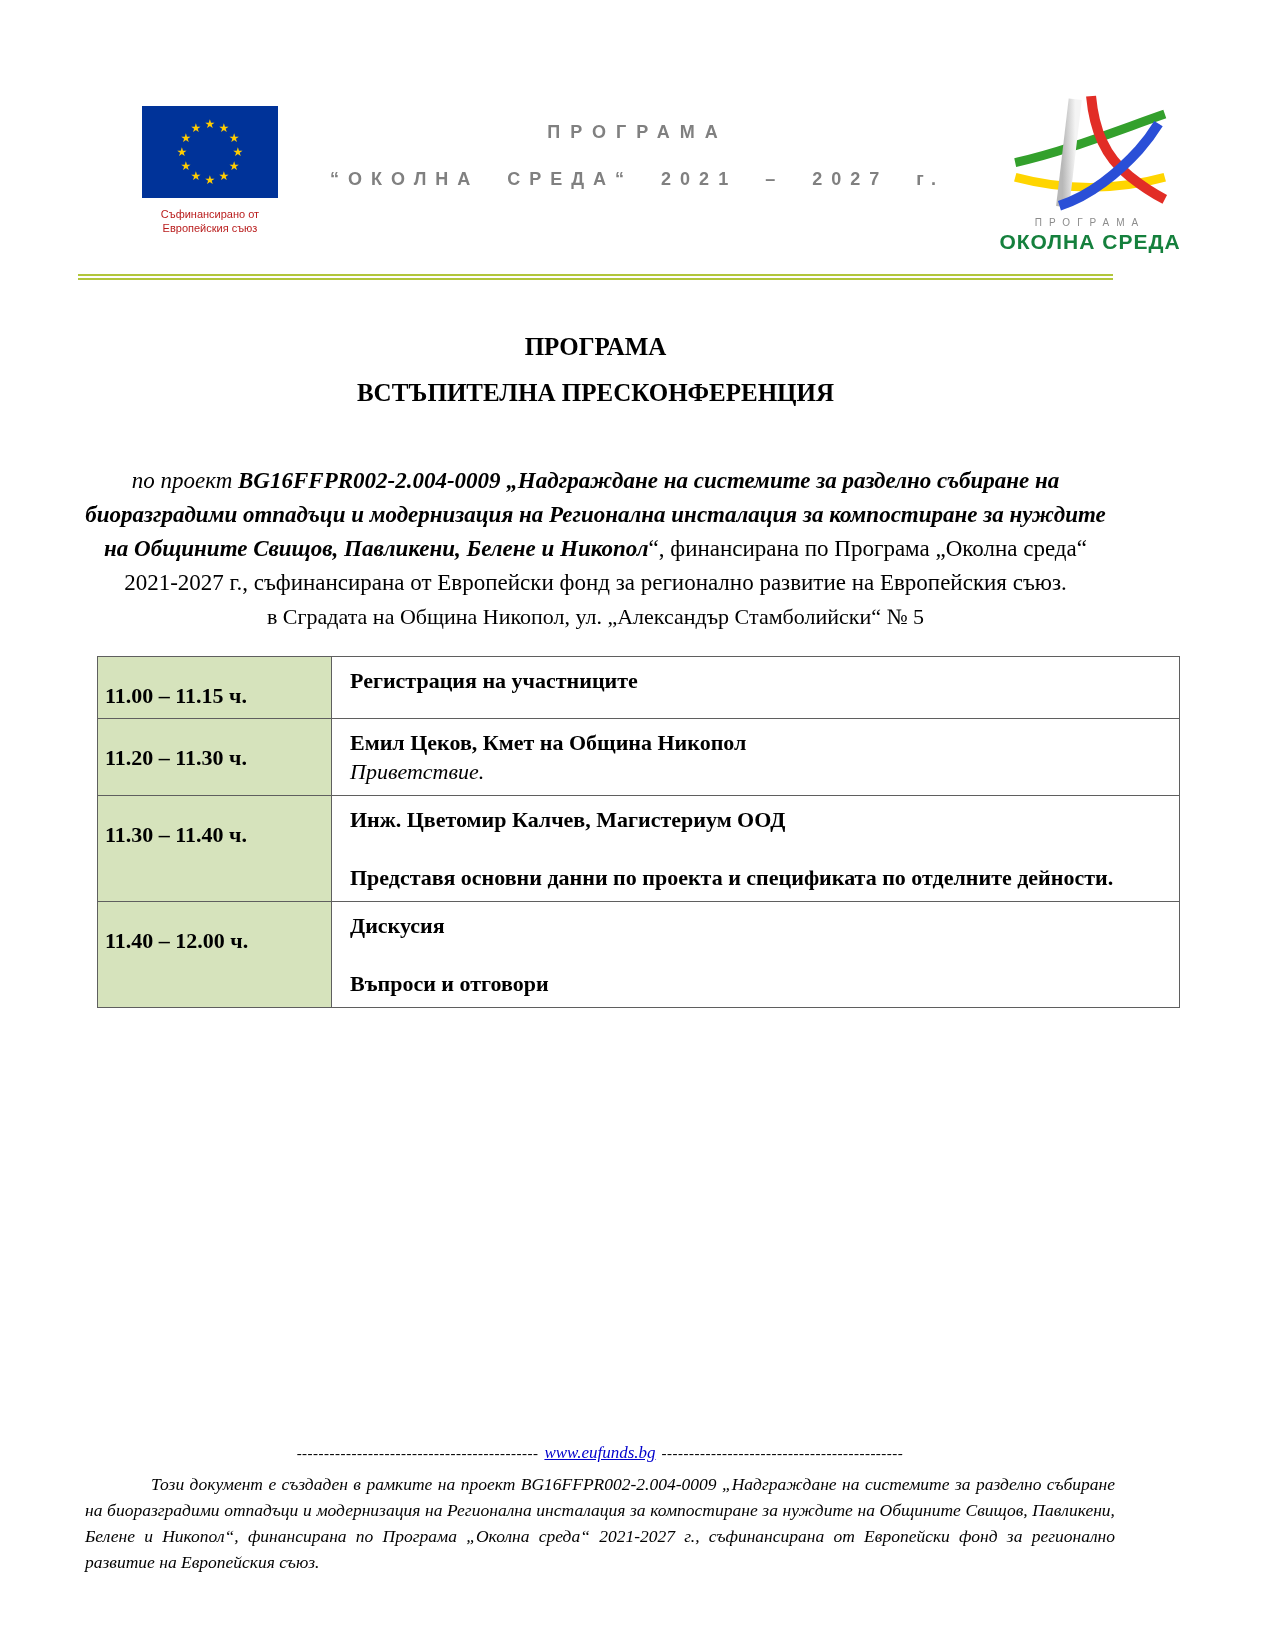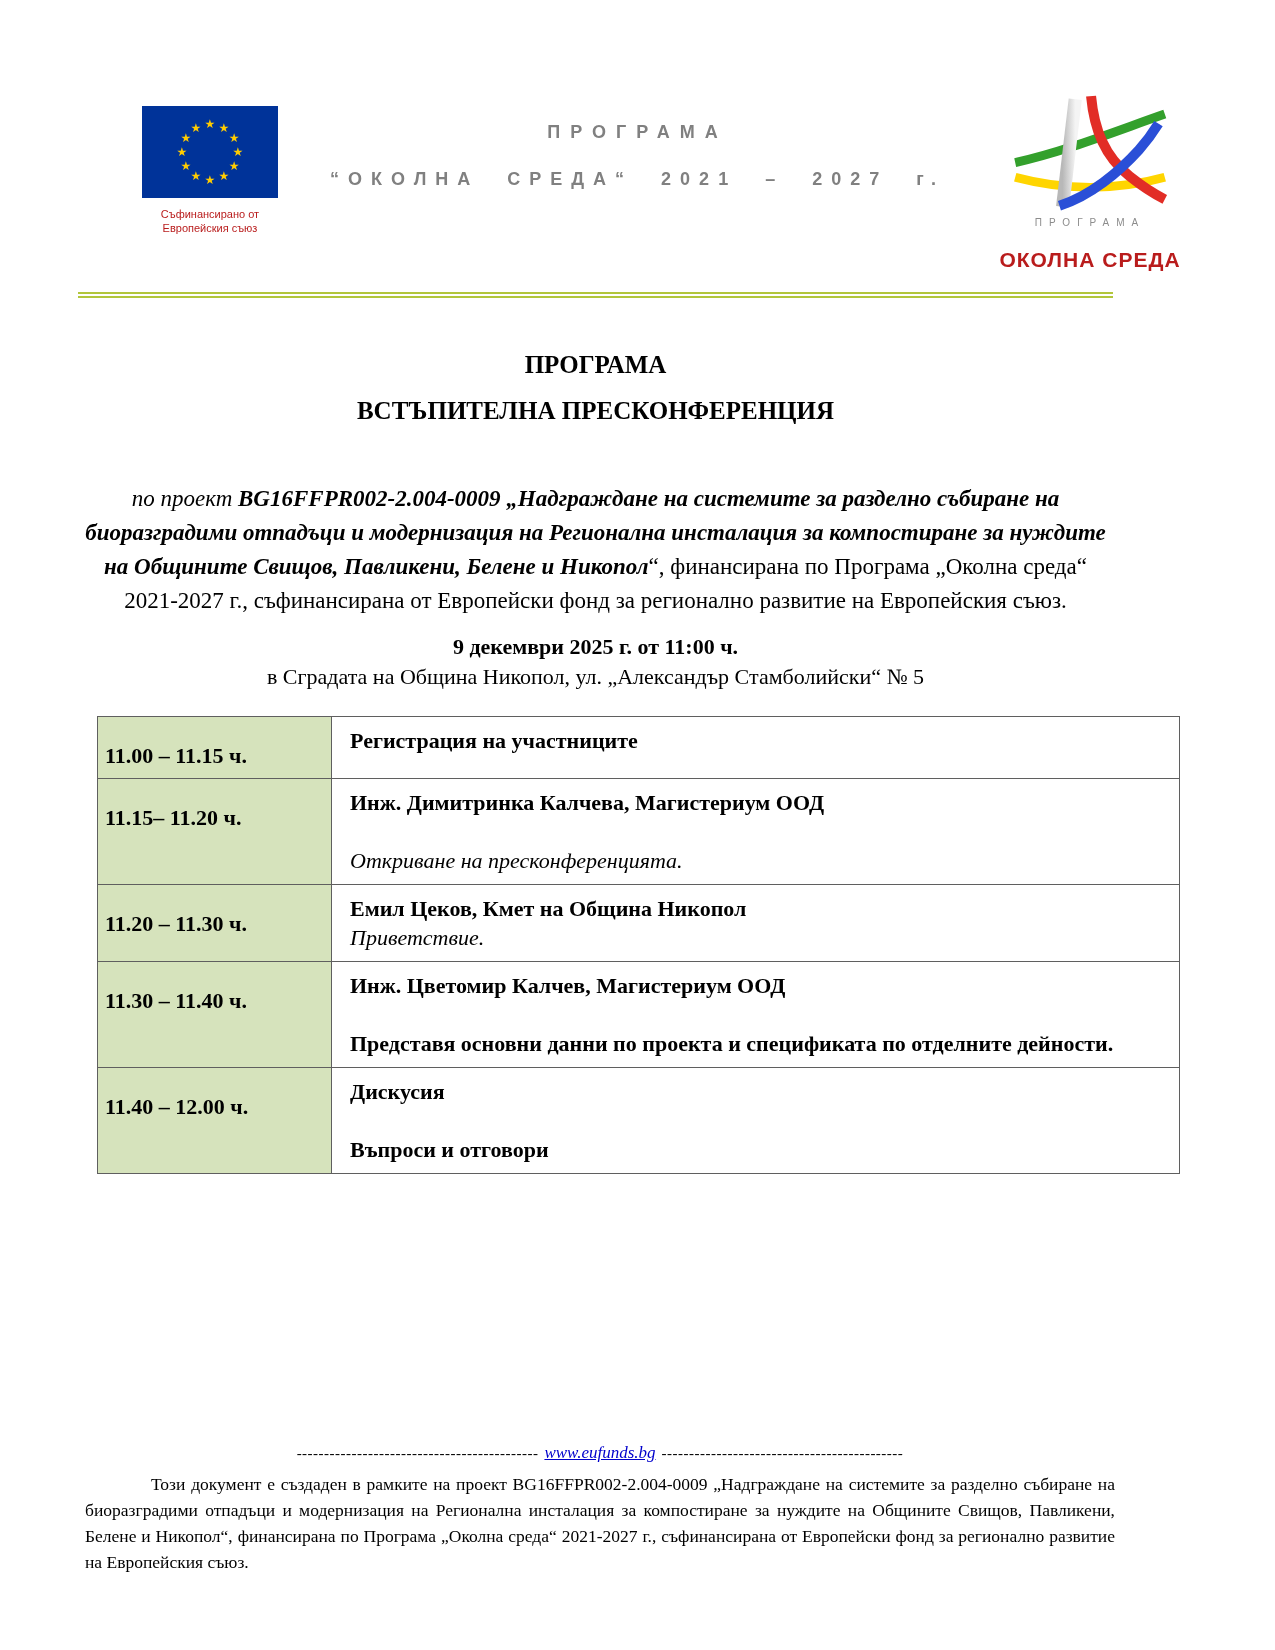--- a/index.html
+++ b/index.html
@@ -33,21 +33,21 @@
   }
   .center-head .l1{font-size:18px;letter-spacing:10px;}
   .center-head .l2{font-size:18px;letter-spacing:9px;word-spacing:14px;margin-top:26px;white-space:nowrap;}
   .os-block{width:230px;flex:0 0 auto;text-align:center;margin-top:-6px;}
   .os-label-top{
     font-family:"Liberation Sans", sans-serif;
     font-size:10px;letter-spacing:7px;color:#8c8c8c;margin-top:2px;
   }
   .os-label-bottom{
     font-family:"Liberation Sans", sans-serif;
-    font-weight:bold;font-size:21px;color:#b91c1c;letter-spacing:1px;margin-top:20px;
+    font-weight:bold;font-size:21px;color:#15803d;letter-spacing:1px;margin-top:2px;
   }
   
   .divider{
     margin:20px 162px 0 78px;
     height:2px;
     border-top:2px solid #b2c63b;
     border-bottom:2px solid #b2c63b;
   }
   
   .content{margin:0 162px 0 78px;text-align:center;}
@@ -97,20 +97,21 @@
   .funds-line .dashes{letter-spacing:0.5px;color:#000;}
   .eufunds-link{
     font-size:17px;font-style:italic;font-weight:normal;
     color:#0000cc;text-decoration:underline;
     padding:0 6px;
   }
   .disclaimer{
     margin:8px 160px 0 85px;
     text-align:justify;
     text-indent:66px;
+    font-style:italic;
     font-size:17.5px;
     line-height:26px;
   }
 </style>
 </head>
 <body>
 
 <div class="page">
 
   <div class="header">
@@ -167,38 +168,29 @@
 
   <div class="content">
 
     <div class="doc-title">
       <div>ПРОГРАМА</div>
       <div>ВСТЪПИТЕЛНА ПРЕСКОНФЕРЕНЦИЯ</div>
     </div>
 
     <div class="intro"><span class="it">по проект </span><span class="bi">BG16FFPR002-2.004-0009 „Надграждане на системите за разделно събиране на биоразградими отпадъци и модернизация на Регионална инсталация за компостиране за нуждите на Общините Свищов, Павликени, Белене и Никопол</span><span>“, финансирана по Програма „Околна среда“ 2021-2027 г., съфинансирана от Европейски фонд за регионално развитие на Европейския съюз.</span></div>
 
-    <div class="event-datetime">9 декември 2025 г. от 11:00 ч.</div>
     <div class="event-location">в Сградата на Община Никопол, ул. „Александър Стамболийски“ № 5</div>
   </div>
 
   <table class="schedule">
     <tbody>
         <tr>
           <td class="time-cell">11.00 – 11.15 ч.</td>
           <td class="desc-cell">
             <div class="line bold">Регистрация на участниците</div>
-          </td>
-        </tr>
-        <tr>
-          <td class="time-cell">11.15– 11.20 ч.</td>
-          <td class="desc-cell">
-            <div class="line bold">Инж. Димитринка Калчева, Магистериум ООД</div>
-            <div class="line blank">&nbsp;</div>
-            <div class="line italic">Откриване на пресконференцията.</div>
           </td>
         </tr>
         <tr>
           <td class="time-cell">11.20 – 11.30 ч.</td>
           <td class="desc-cell">
             <div class="line bold">Емил Цеков, Кмет на Община Никопол</div>
             <div class="line italic">Приветствие.</div>
           </td>
         </tr>
         <tr>

